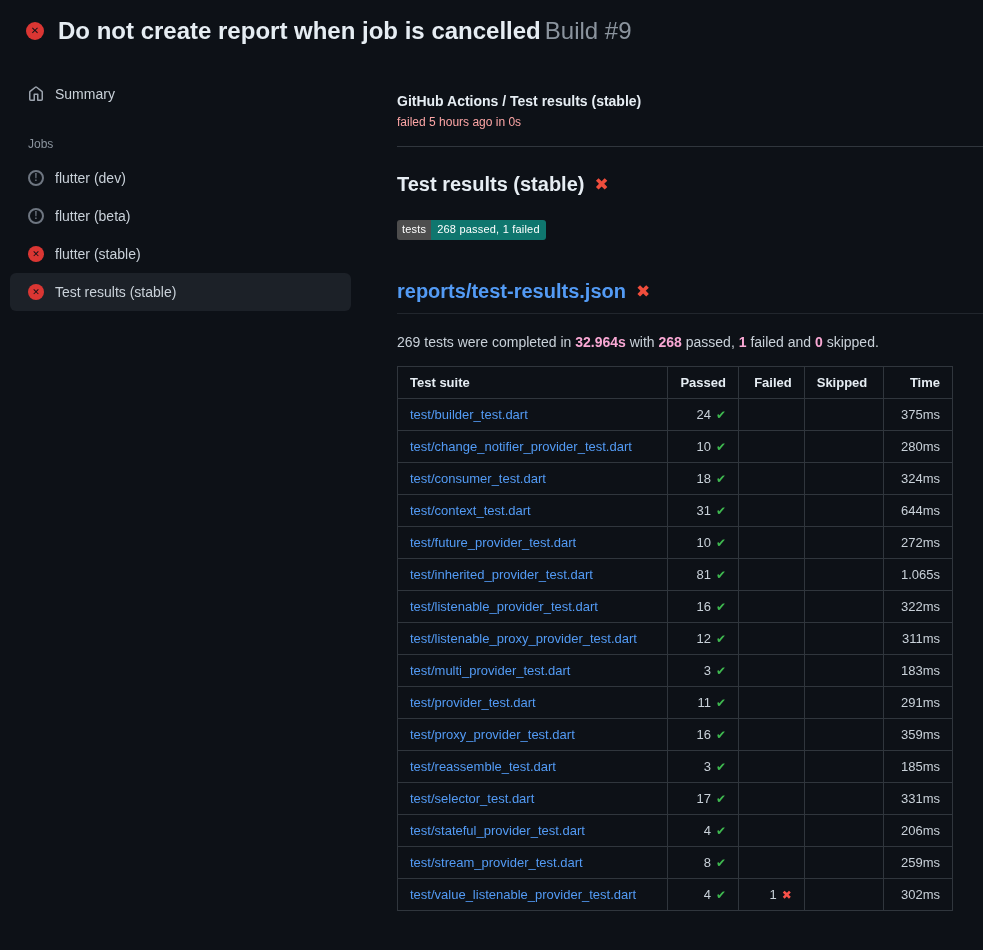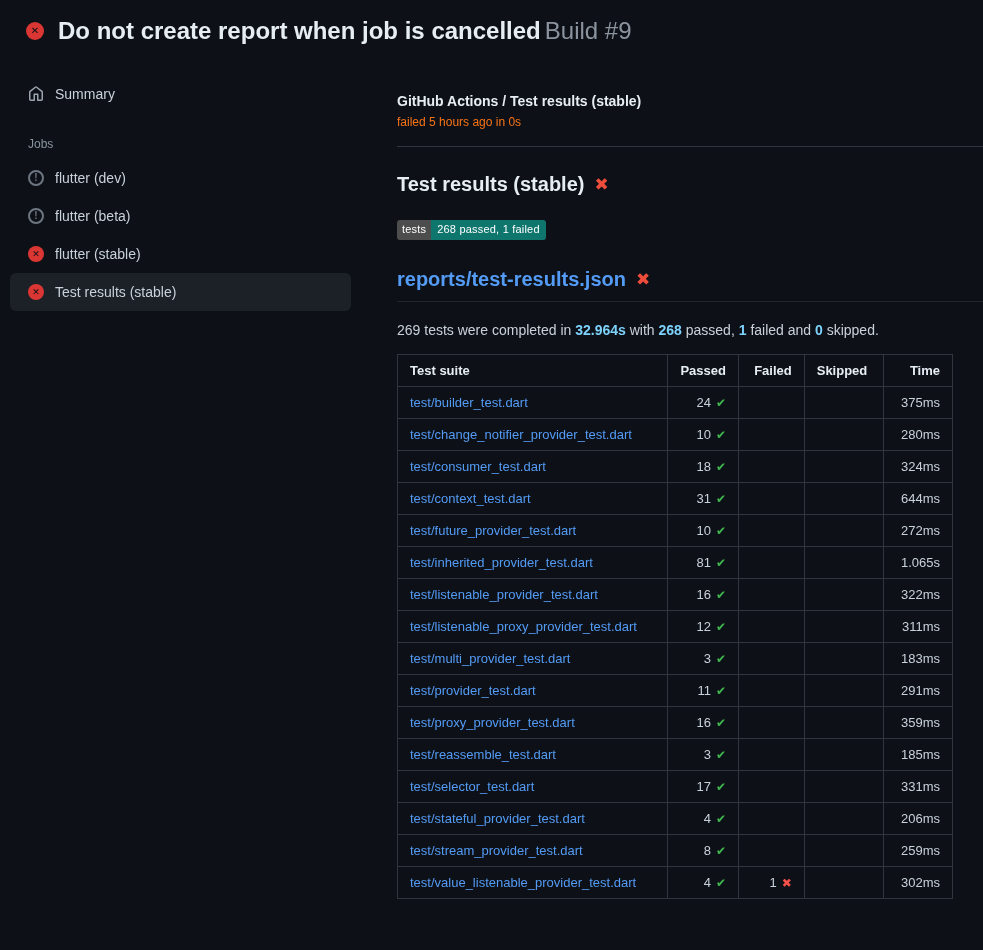--- a/index.html
+++ b/index.html
@@ -74,21 +74,21 @@
     flex: none;
     line-height: 1;
   }
   .home-icon { display: inline-flex; width: 16px; height: 16px; flex: none; }
   .home-icon svg { width: 16px; height: 16px; fill: #9ba3ad; }
   .job-label { white-space: nowrap; }
 
   
   .main { flex: 1; min-width: 0; padding: 34px 30px 24px 22px; }
   .breadcrumb { font-size: 14px; font-weight: 700; color: #e6edf3; }
-  .status-line { font-size: 12px; color: #f97316; margin-top: 6px; }
+  .status-line { font-size: 12px; color: #fca5a5; margin-top: 6px; }
   .divider { border: none; border-top: 1px solid #30363d; margin: 17px -30px 0 0; }
 
   .check-title {
     display: flex;
     align-items: center;
     gap: 10px;
     margin: 26px 0 0;
     font-size: 20px;
     font-weight: 700;
     color: #e6edf3;
@@ -105,30 +105,30 @@
     color: #ffffff;
     letter-spacing: .2px;
   }
   .badge-label { background: #4d4d4d; padding: 4px 5px 5px; }
   .badge-value { background: #0f766e; padding: 4px 6px 5px; }
 
   .report-title {
     display: flex;
     align-items: center;
     gap: 10px;
-    margin: 28px -30px 0 0;
+    margin: 40px -30px 0 0;
     padding-bottom: 10px;
     font-size: 20px;
     font-weight: 700;
     border-bottom: 1px solid #21262d;
   }
   .report-link { color: #539bf5; text-decoration: none; }
 
   .summary-line { margin: 20px 0 0; font-size: 14px; color: #c9d1d9; }
-  .summary-line strong { color: #7dd3fc; font-weight: 700; }
+  .summary-line strong { color: #f9a8d4; font-weight: 700; }
 
   
   table.results {
     border-collapse: collapse;
     margin-top: 16px;
     font-size: 13px;
   }
   .results th, .results td {
     border: 1px solid #30363d;
     padding: 8px 12px;

